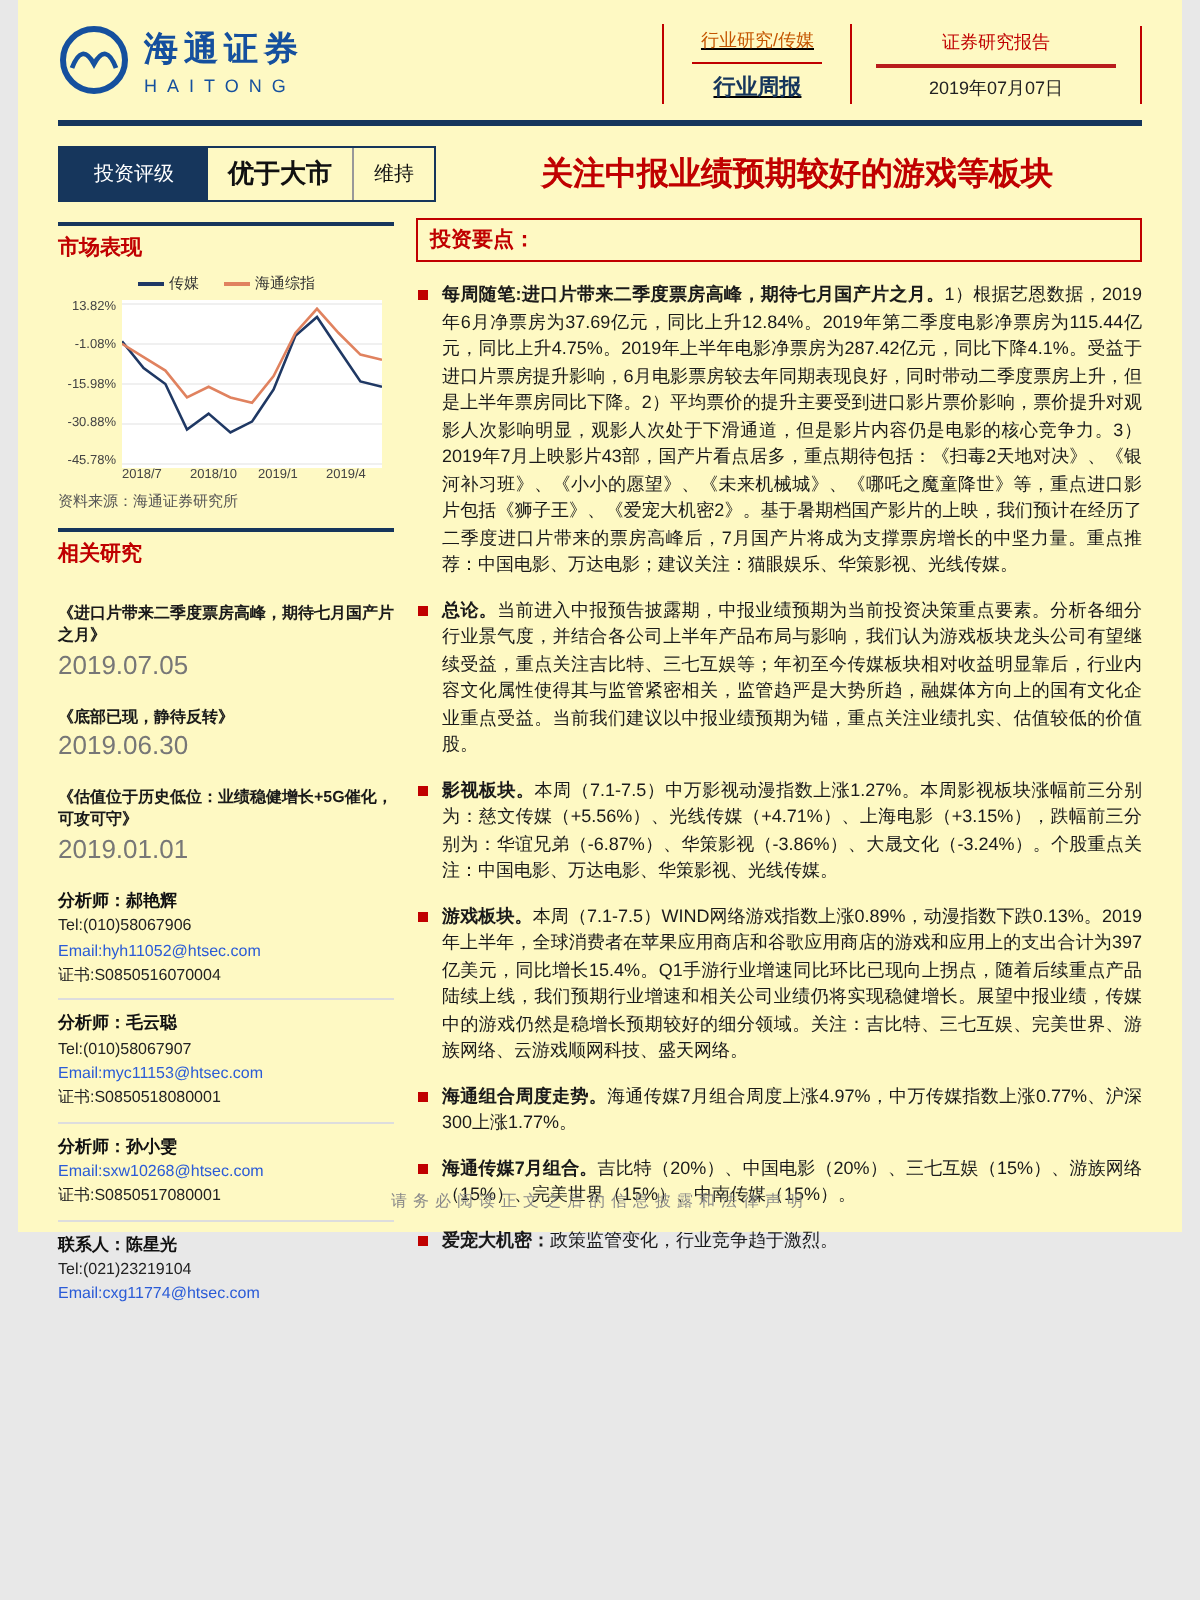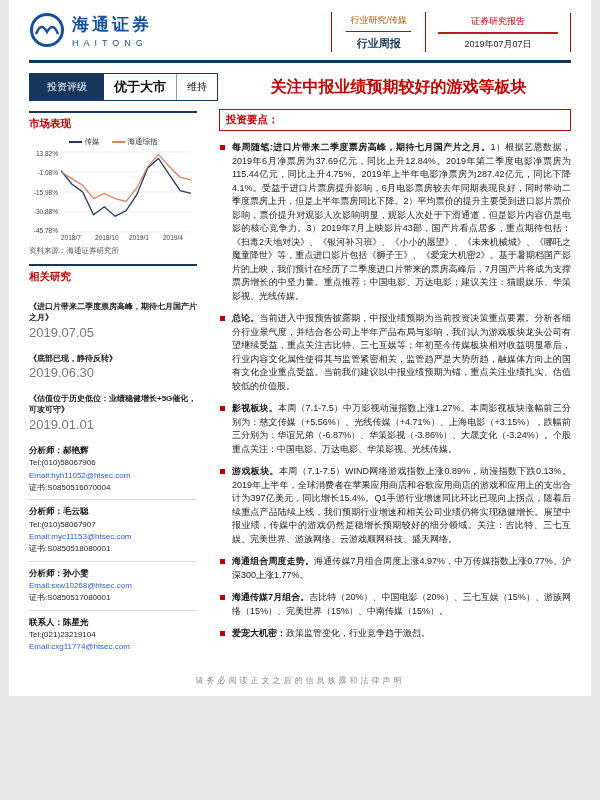--- a/index.html
+++ b/index.html
@@ -1,29 +1,29 @@
 <!DOCTYPE html>
 <html><head>
 <meta charset="utf-8">
 <style>
   html,body {margin:0;padding:0;}
   body {width:600px;height:800px;background:#e8e8e8;overflow:hidden;
         font-family:"Liberation Sans","DejaVu Sans",sans-serif;}
-  .page {width:582px;height:696px;margin:0 auto;background:#ffffff;box-sizing:border-box;
+  .page {width:582px;height:616px;margin:0 auto;background:#fef9c3;box-sizing:border-box;
          padding:12px 20px 0;position:relative;}
 
   
   header {display:flex;align-items:flex-start;}
   .brand {display:flex;gap:7px;align-items:center;color:#15509e;}
   .logo-svg {width:36px;height:36px;}
   .brand-cn {font-size:17px;font-weight:bold;letter-spacing:3px;
              font-family:"Liberation Serif","DejaVu Serif",serif;}
   .brand-en {font-size:9px;letter-spacing:5px;margin-top:2px;}
   .hdr-mid {margin-left:auto;text-align:center;border-left:1px solid #c00000;
-            border-right:1px solid #c00000;padding:1px 14px;align-self:center;}
+            border-right:1px solid #c00000;padding:1px 14px;align-self:center;text-decoration:underline;}
   .hdr-cat {color:#c45500;font-size:9px;padding:1px 4px 4px;border-bottom:1px solid #c00000;}
   .hdr-type {color:#16365c;font-weight:bold;font-size:11px;padding-top:4px;}
   .hdr-right {text-align:center;border-right:1px solid #c00000;padding:1px 12px;
               align-self:center;min-width:120px;}
   .hdr-doc {color:#c00000;font-size:9px;padding:1px 4px 4px;border-bottom:2px solid #b91c1c;}
   .hdr-date {font-size:9px;color:#222;padding-top:4px;}
   .navy-rule {height:3px;background:#16365c;margin-top:8px;}
 
   
   .title-row {display:flex;align-items:center;margin:10px 0 8px;}
@@ -31,21 +31,21 @@
   .rating-label {background:#16365c;color:#fff;font-size:10px;padding:0 17px;
                  display:flex;align-items:center;font-family:Liberation Serif, serif;}
   .rating-value {font-size:13px;font-weight:bold;color:#111;padding:0 10px;
                  display:flex;align-items:center;}
   .rating-status {font-size:10px;color:#111;padding:0 10px;border-left:1px solid #999;
                   display:flex;align-items:center;}
   .report-title {flex:1;text-align:center;color:#c00000;font-size:16px;font-weight:bold;
                  margin:0 0 0 8px;white-space:nowrap;}
 
   
-  .cols {display:flex;gap:22px;margin-top:4px;}
+  .cols {display:flex;gap:11px;margin-top:4px;}
   .sidebar {width:168px;flex:none;}
   .main {flex:1;min-width:0;}
 
   .sec-head {border-top:2px solid #16365c;color:#c00000;font-weight:bold;font-size:10.5px;
              padding:4px 0;margin-top:2px;}
   .legend {display:flex;gap:12px;justify-content:center;font-size:7.5px;color:#333;margin:2px 0 3px;}
   .legend .sw {display:inline-block;width:13px;height:2px;vertical-align:middle;margin-right:3px;}
   .chart-row {display:flex;align-items:stretch;}
   .ylabels {display:flex;flex-direction:column;justify-content:space-between;align-items:flex-end;
             font-size:6.5px;color:#444;width:32px;padding-right:3px;height:84px;box-sizing:border-box;}

